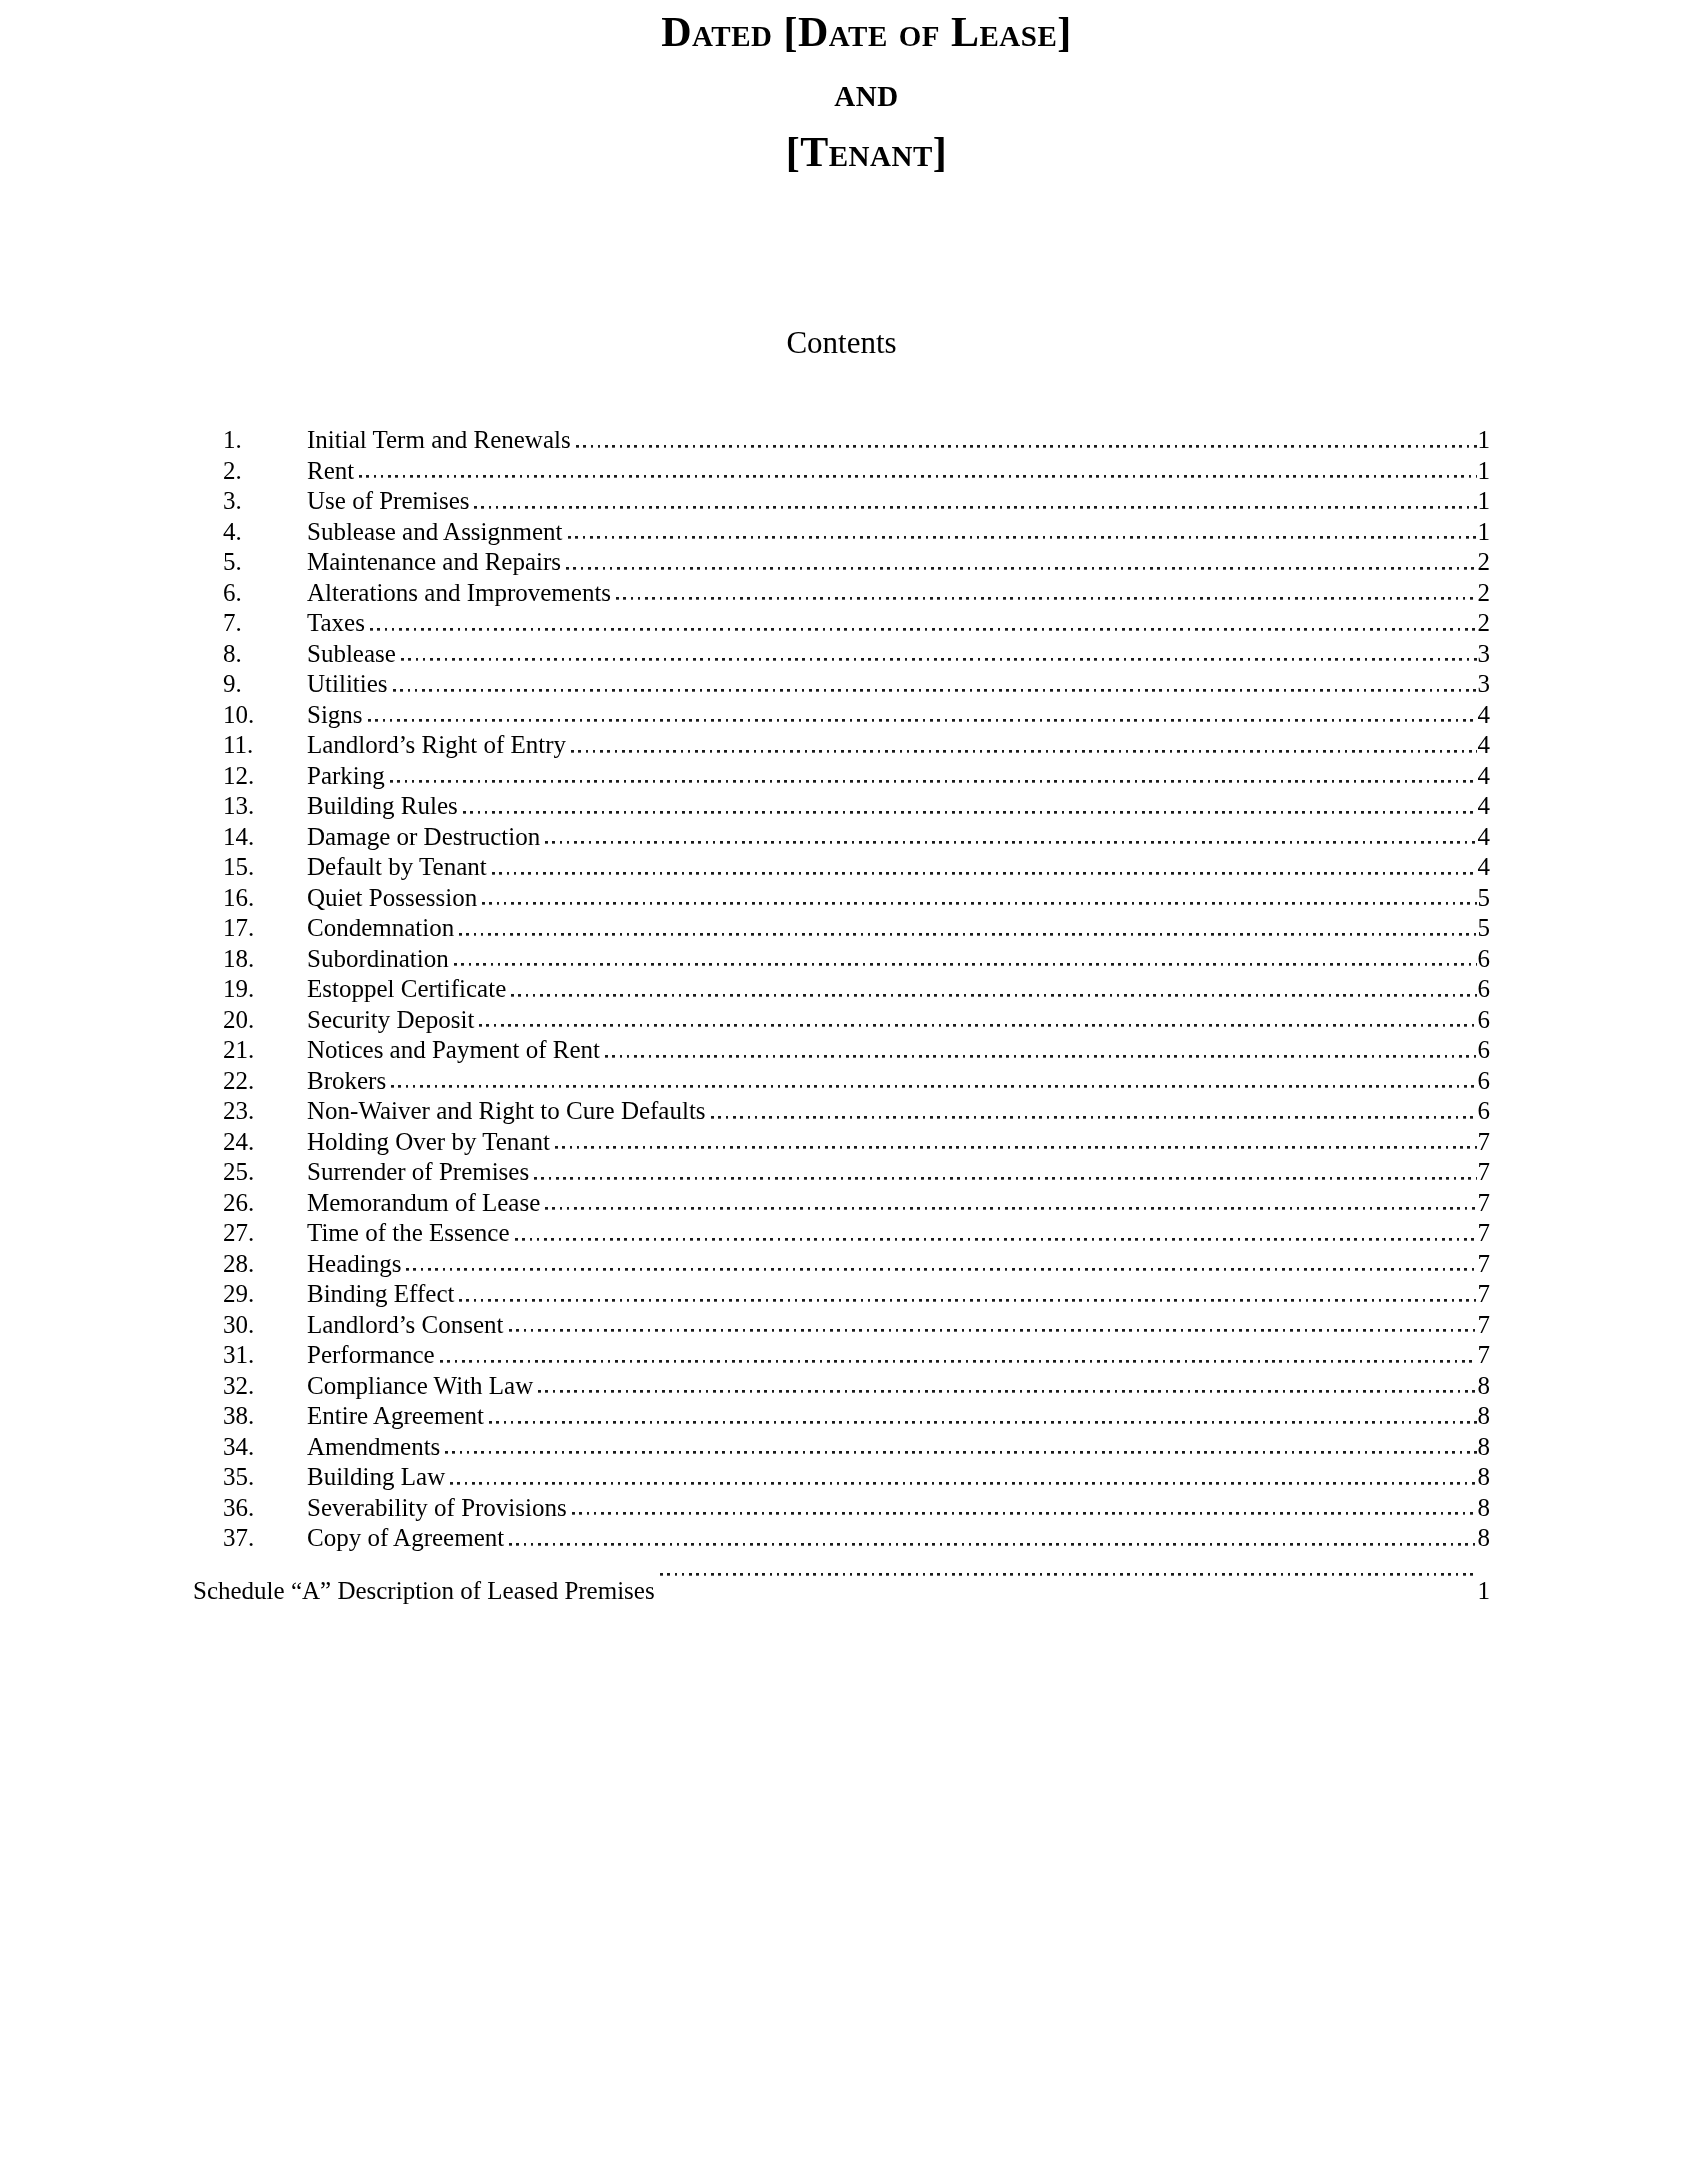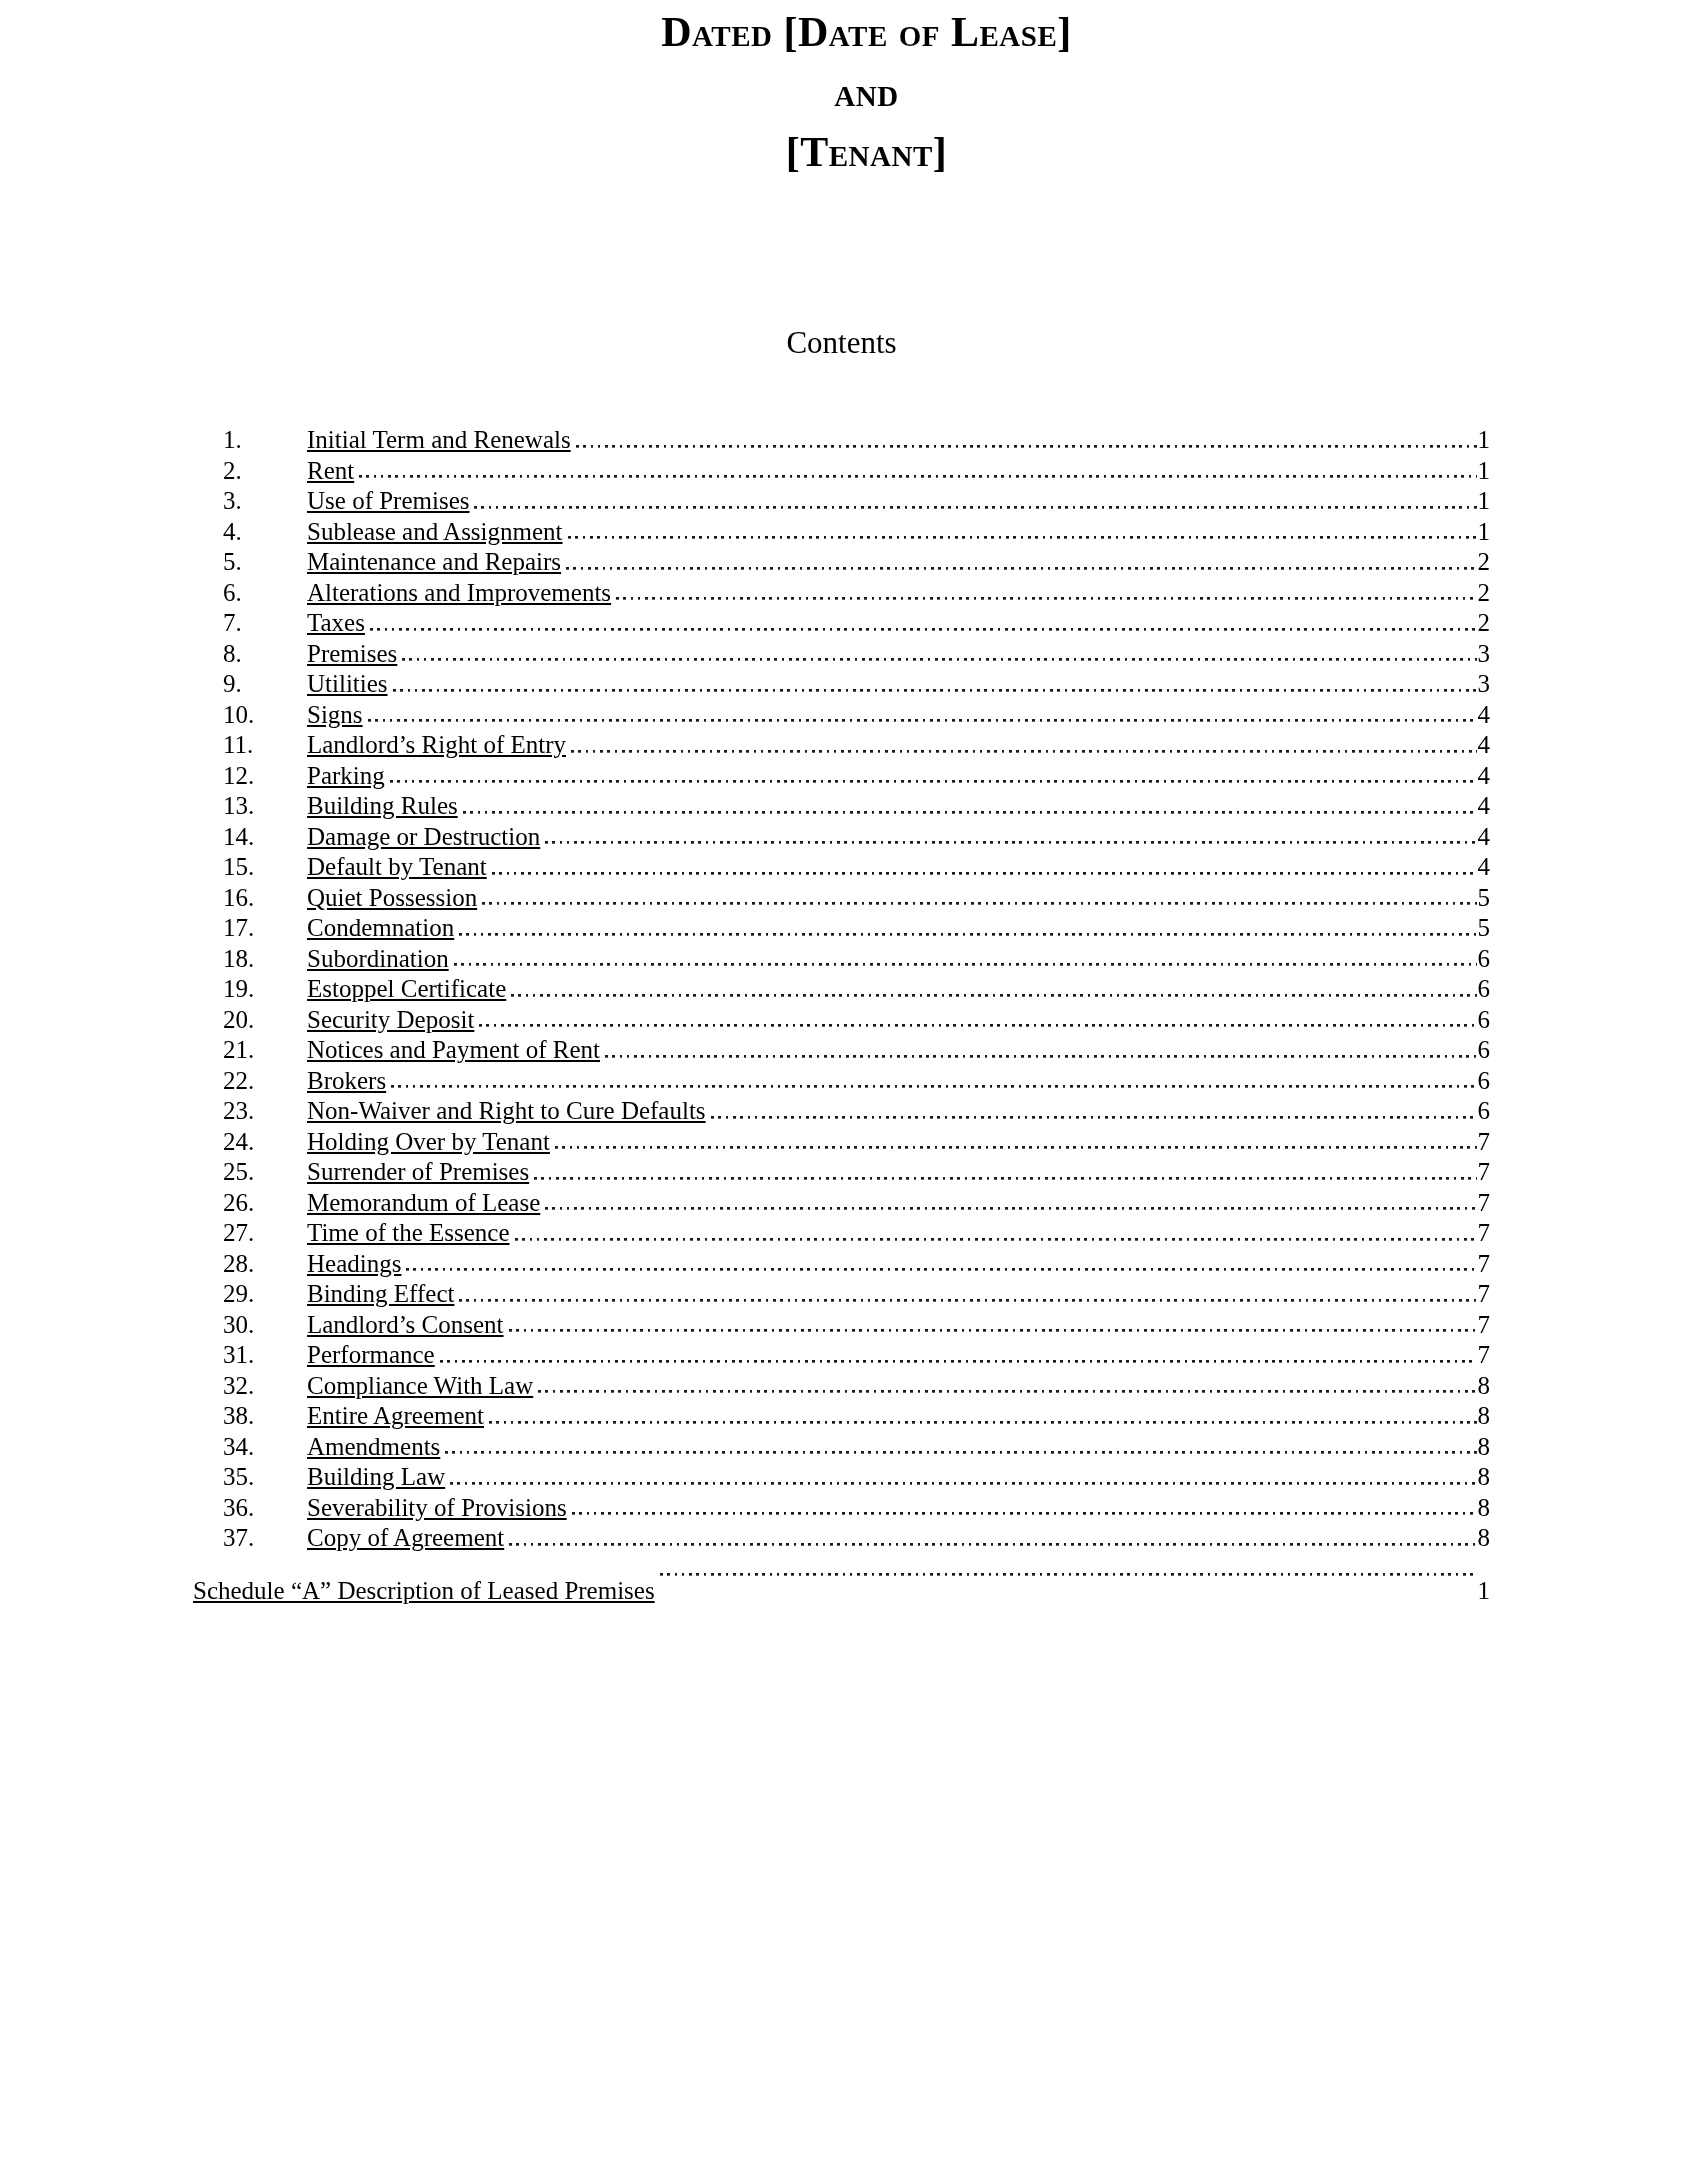--- a/index.html
+++ b/index.html
@@ -58,21 +58,20 @@
     line-height: 30.5px;
     white-space: nowrap;
   }
   .toc-num {
     flex: 0 0 84px;
     margin-left: 25px;
   }
   .toc-title {
     flex: 0 0 auto;
     padding-right: 5px;
-    text-decoration: underline;
   }
   .leader {
     flex: 1 1 auto;
     align-self: flex-end;
     height: 30.5px;
     background-image: repeating-linear-gradient(to right, #1a1a1a 0 2.6px, transparent 2.6px 7.3px);
     background-size: 100% 2.7px;
     background-repeat: no-repeat;
     background-position: left bottom 8px;
   }
@@ -144,21 +143,21 @@
 
   <div class="toc-row">
     <span class="toc-num">7.</span>
     <span class="toc-title">Taxes</span>
     <span class="leader"></span>
     <span class="toc-page">2</span>
   </div>
 
   <div class="toc-row">
     <span class="toc-num">8.</span>
-    <span class="toc-title">Premises</span>
+    <span class="toc-title">Sublease</span>
     <span class="leader"></span>
     <span class="toc-page">3</span>
   </div>
 
   <div class="toc-row">
     <span class="toc-num">9.</span>
     <span class="toc-title">Utilities</span>
     <span class="leader"></span>
     <span class="toc-page">3</span>
   </div>

